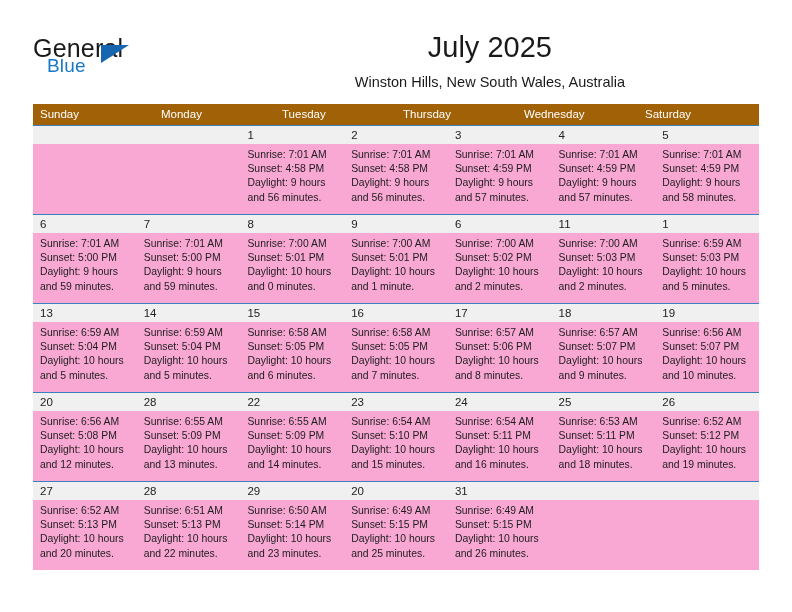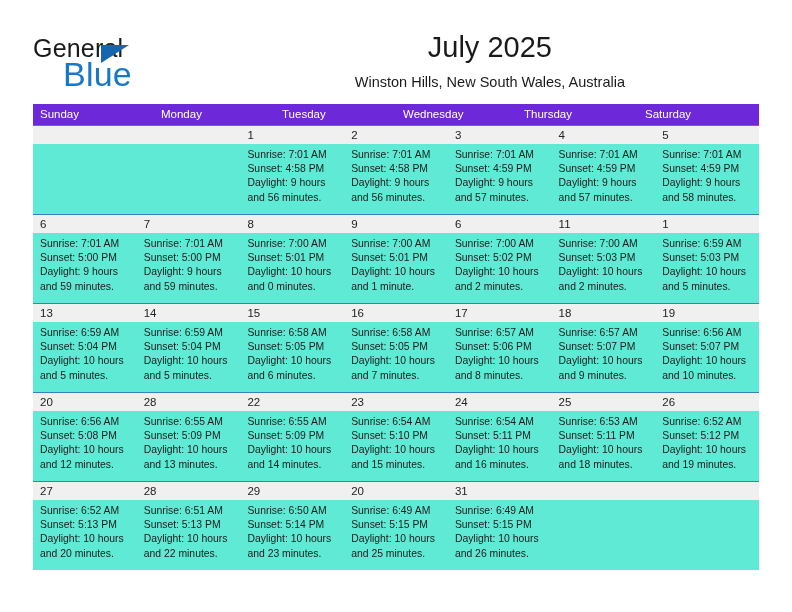--- a/index.html
+++ b/index.html
@@ -50,23 +50,23 @@
     position: absolute;
     left: 68px;
     top: 11px;
     width: 0;
     height: 0;
     border-left: 28px solid #1565b0;
     border-bottom: 18px solid transparent;
   }
   .brand-blue {
     position: absolute;
-    left: 30px;
+    left: 14px;
     top: 21px;
-    font-size: 34px;
+    font-size: 19px;
     letter-spacing: 0.2px;
     color: #1878c8;
     font-family: "Liberation Sans", sans-serif;
   }
   .title-block {
     position: absolute;
     right: 0;
     top: 0;
     text-align: center;
   }
@@ -86,21 +86,21 @@
 
   
   .calendar {
     position: absolute;
     left: 33px;
     top: 104px;
     width: 726px;
   }
   .weekday-row {
     display: flex;
-    background: #6d28d9;
+    background: #a16207;
     height: 21px;
   }
   .weekday {
     flex: 1 1 0;
     color: #ffffff;
     font-size: 11.5px;
     line-height: 21px;
     padding-left: 7px;
     box-sizing: border-box;
     white-space: nowrap;
@@ -113,21 +113,21 @@
     border-top: none;
   }
   .week-numbers {
     display: flex;
     background: #f0f0f0;
     height: 18px;
   }
   .week-body {
     display: flex;
     height: 70px;
-    background: #5eead4;
+    background: #f9a8d4;
   }
   .daynum {
     flex: 1 1 0;
     box-sizing: border-box;
     padding-left: 7px;
     font-size: 11.5px;
     line-height: 18px;
     color: #222222;
   }
   .daycell {
@@ -157,22 +157,22 @@
       <div class="cal-title">July 2025</div>
       <div class="cal-subtitle">Winston Hills, New South Wales, Australia</div>
     </div>
   </div>
 
   <div class="calendar">
     <div class="weekday-row">
       <div class="weekday">Sunday</div>
       <div class="weekday">Monday</div>
       <div class="weekday">Tuesday</div>
+      <div class="weekday">Thursday</div>
       <div class="weekday">Wednesday</div>
-      <div class="weekday">Thursday</div>
       <div class="weekday">Saturday</div>
     </div>
 
     <div class="week">
       <div class="week-numbers">
         <div class="daynum"></div>
         <div class="daynum"></div>
         <div class="daynum">1</div>
         <div class="daynum">2</div>
         <div class="daynum">3</div>

